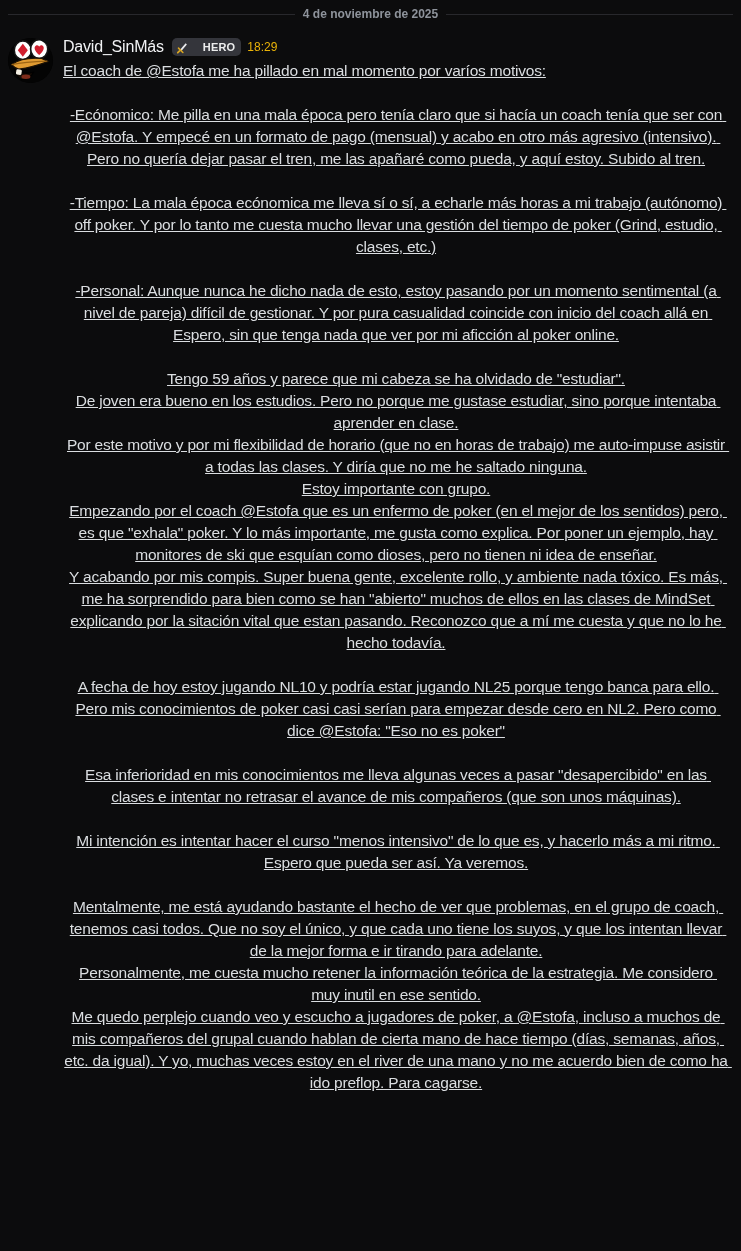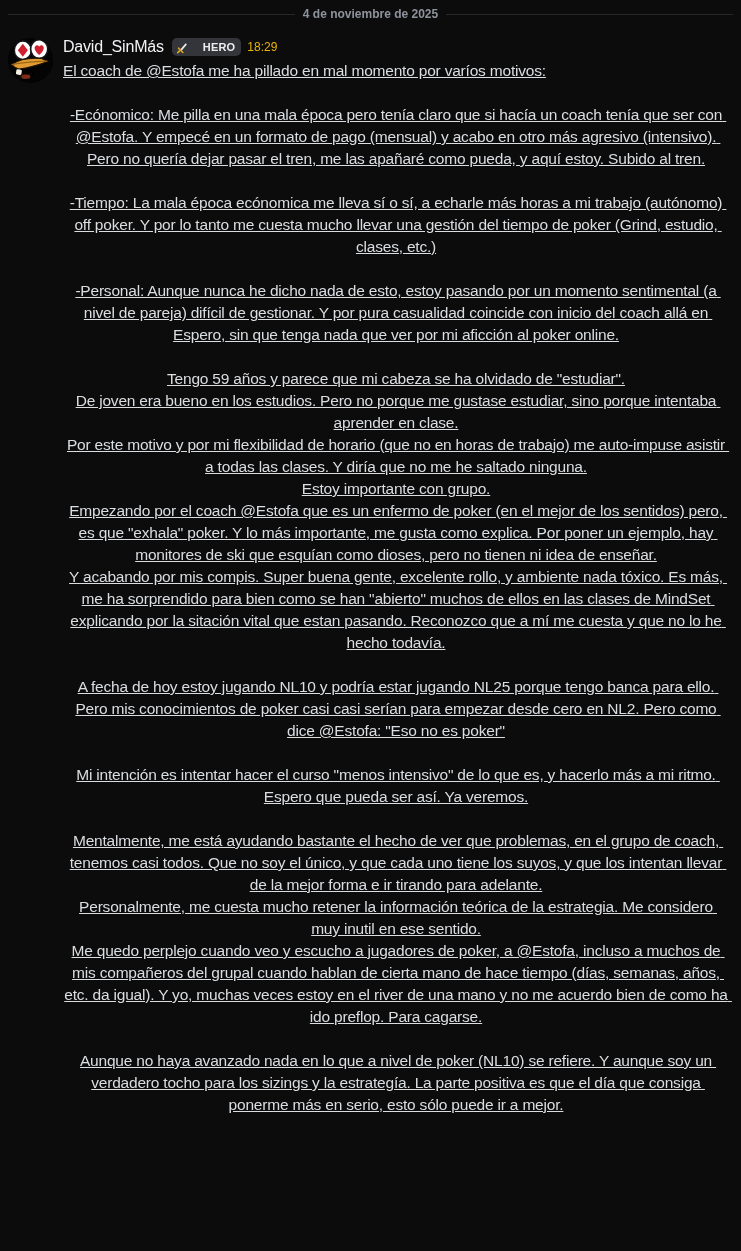--- a/index.html
+++ b/index.html
@@ -121,27 +121,27 @@
             <div class="msg-line">De joven era bueno en los estudios. Pero no porque me gustase estudiar, sino porque intentaba aprender en clase.</div>
             <div class="msg-line">Por este motivo y por mi flexibilidad de horario (que no en horas de trabajo) me auto-impuse asistir a todas las clases. Y diría que no me he saltado ninguna.</div>
             <div class="msg-line">Estoy importante con grupo.</div>
             <div class="msg-line">Empezando por el coach @Estofa que es un enfermo de poker (en el mejor de los sentidos) pero, es que "exhala" poker. Y lo más importante, me gusta como explica. Por poner un ejemplo, hay monitores de ski que esquían como dioses, pero no tienen ni idea de enseñar.</div>
             <div class="msg-line">Y acabando por mis compis. Super buena gente, excelente rollo, y ambiente nada tóxico. Es más, me ha sorprendido para bien como se han "abierto" muchos de ellos en las clases de MindSet explicando por la sitación vital que estan pasando. Reconozco que a mí me cuesta y que no lo he hecho todavía.</div>
           </div>
           <div class="msg-block gap1">
             <div class="msg-line">A fecha de hoy estoy jugando NL10 y podría estar jugando NL25 porque tengo banca para ello. Pero mis conocimientos de poker casi casi serían para empezar desde cero en NL2. Pero como dice @Estofa: "Eso no es poker"</div>
           </div>
           <div class="msg-block gap1">
+            <div class="msg-line">Esa inferioridad en mis conocimientos me lleva algunas veces a pasar "desapercibido" en las clases e intentar no retrasar el avance de mis compañeros (que son unos máquinas).</div>
+          </div>
+          <div class="msg-block gap1">
             <div class="msg-line">Mi intención es intentar hacer el curso "menos intensivo" de lo que es, y hacerlo más a mi ritmo. Espero que pueda ser así. Ya veremos.</div>
           </div>
           <div class="msg-block gap1">
             <div class="msg-line">Mentalmente, me está ayudando bastante el hecho de ver que problemas, en el grupo de coach, tenemos casi todos. Que no soy el único, y que cada uno tiene los suyos, y que los intentan llevar de la mejor forma e ir tirando para adelante.</div>
             <div class="msg-line">Personalmente, me cuesta mucho retener la información teórica de la estrategia. Me considero muy inutil en ese sentido.</div>
             <div class="msg-line">Me quedo perplejo cuando veo y escucho a jugadores de poker, a @Estofa, incluso a muchos de mis compañeros del grupal cuando hablan de cierta mano de hace tiempo (días, semanas, años, etc. da igual). Y yo, muchas veces estoy en el river de una mano y no me acuerdo bien de como ha ido preflop. Para cagarse.</div>
-          </div>
-          <div class="msg-block gap1">
-            <div class="msg-line">Aunque no haya avanzado nada en lo que a nivel de poker (NL10) se refiere. Y aunque soy un verdadero tocho para los sizings y la estrategía. La parte positiva es que el día que consiga ponerme más en serio, esto sólo puede ir a mejor.</div>
           </div>
         </div>
     </div>
 
   </div>
 </div>
 
 </body></html>

